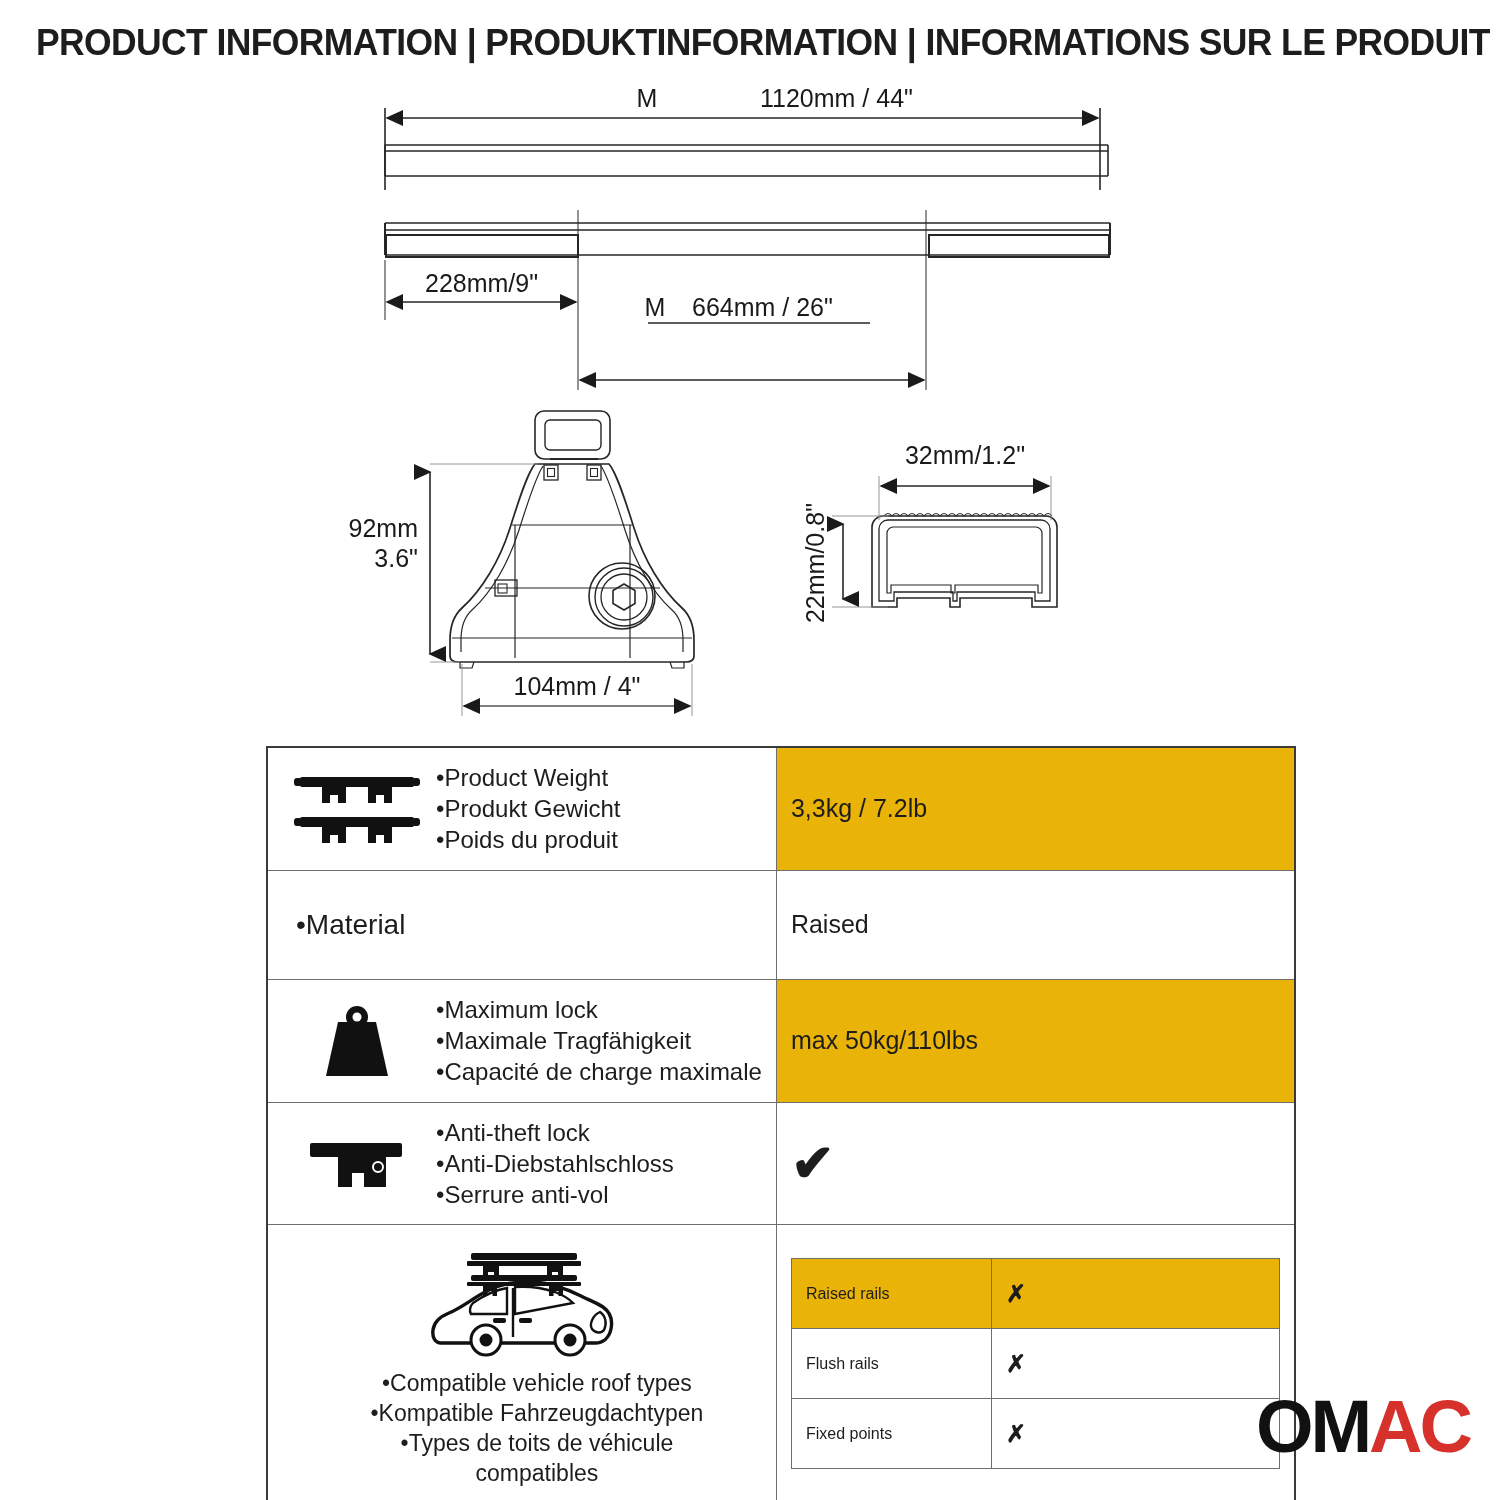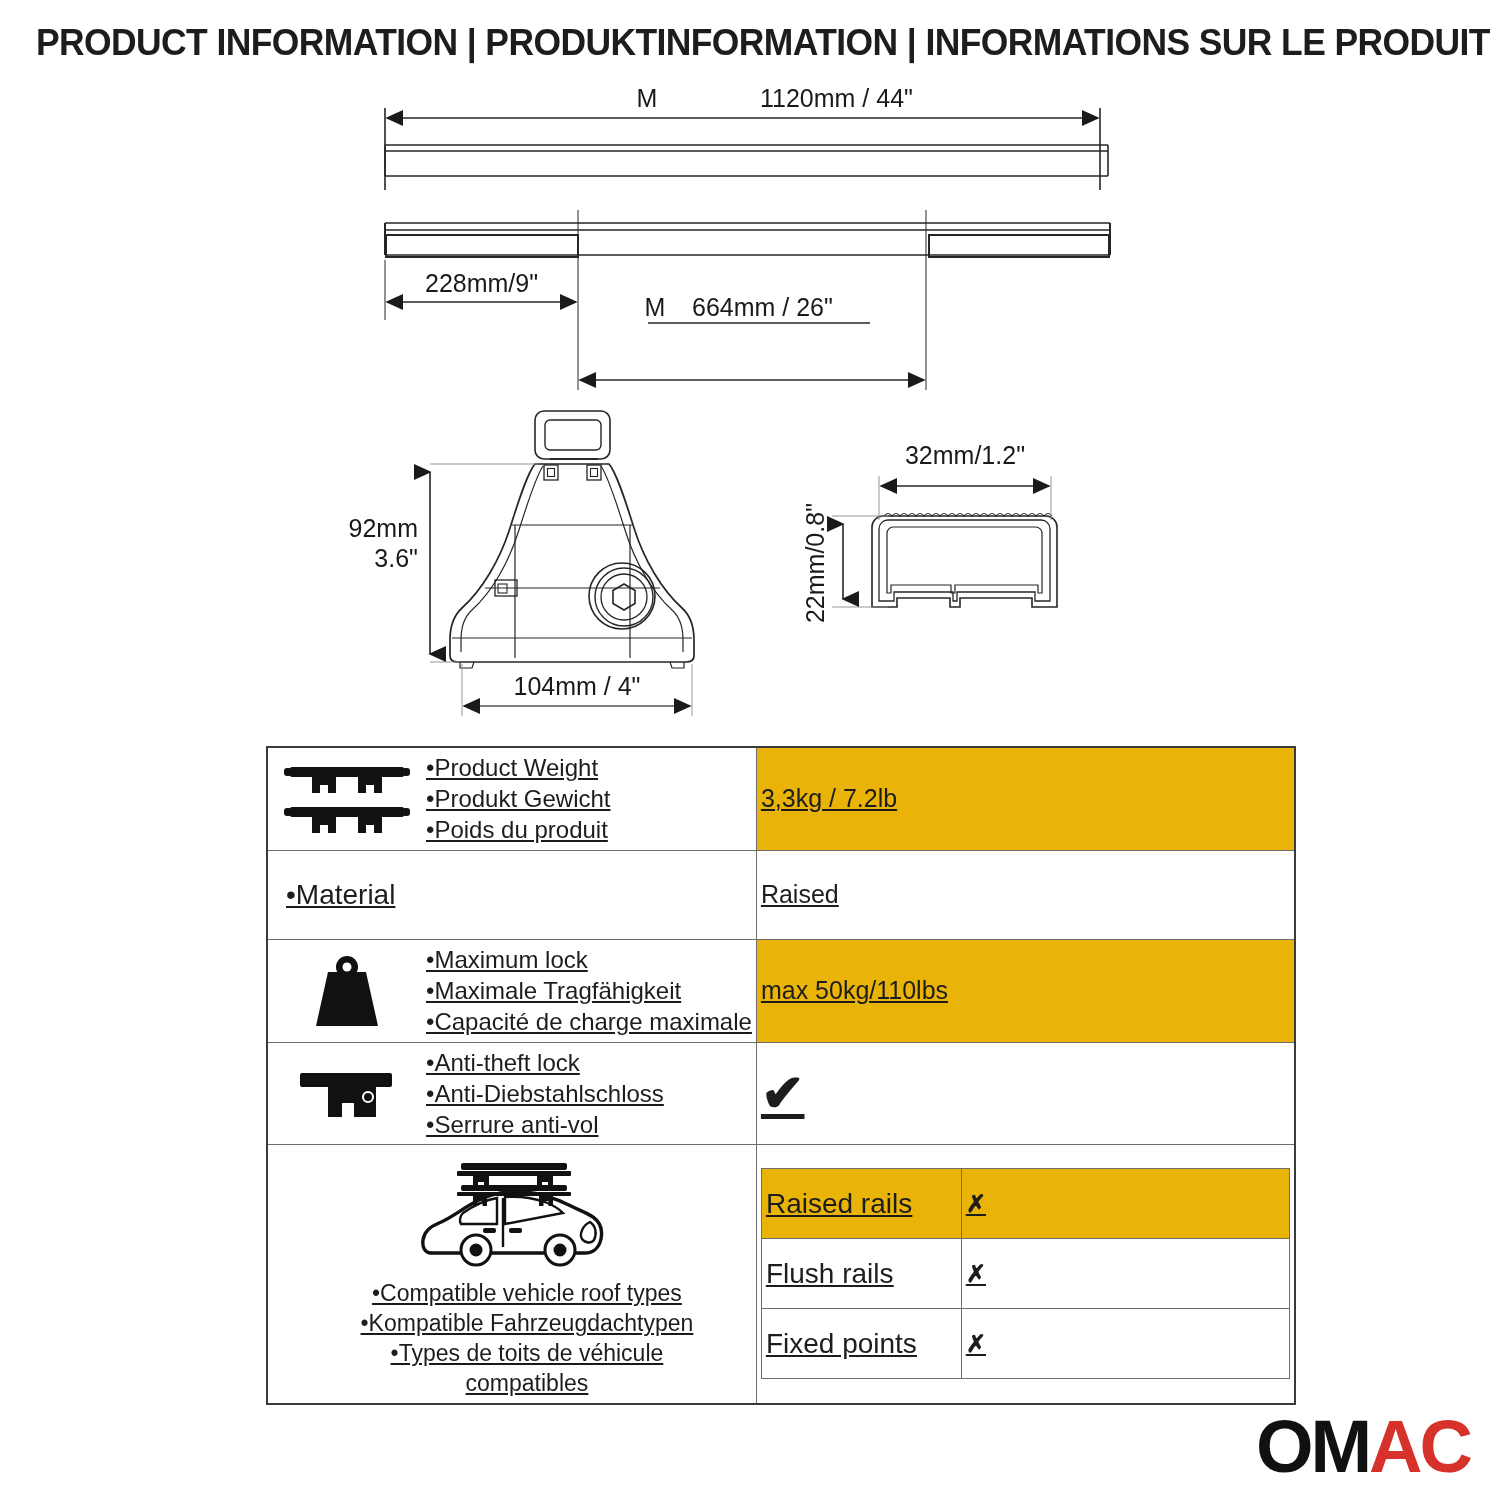--- a/index.html
+++ b/index.html
@@ -39,22 +39,21 @@
     position:absolute;
     left:266px; top:746px;
     width:1030px;
     border:2px solid #3a3a3a;
     border-collapse:collapse;
     background:#fff;
   }
   #spec-table td{
     border:1px solid #6e6e6e;
     vertical-align:middle;
-    padding:4px;
-    text-decoration:underline;
+    padding:14px;
   }
   .cell-label{
     width:452px;
     padding:10px 8px 10px 12px;
   }
   .cell-value{
     padding-left:22px;
     font-size:25px;
     color:#1d1d1d;
   }
@@ -69,21 +68,21 @@
 
   
   .compat-wrap{ padding:0; }
   table.compat{
     width:100%;
     border-collapse:collapse;
   }
   table.compat td{
     border:1px solid #6e6e6e;
     height:70px;
-    font-size:28px;
+    font-size:16px;
     color:#1d1d1d;
   }
   table.compat td.cname{ width:200px; padding-left:16px; }
   table.compat td.cval{ padding-left:16px; font-size:24px; }
   table.compat tr:first-child td{ border-top:none; }
   table.compat tr:last-child td{ border-bottom:none; }
   table.compat td:last-child{ border-right:none; }
 
   .compat-label-cell{
     vertical-align:middle;
@@ -93,21 +92,21 @@
   .compat-bullets{
     font-size:23px; line-height:1.30; text-align:center;
     padding-left:30px; color:#1d1d1d;
   }
   .check-big{ font-size:52px; line-height:0.8; font-weight:bold; }
   .mark{ font-size:26px; font-weight:bold; }
 
   
   #omac-logo{
     position:absolute;
-    right:30px; bottom:16px;
+    right:30px; bottom:36px;
     font-size:74px;
     font-weight:bold;
     letter-spacing:-3px;
     line-height:1;
   }
   #omac-logo .dark{ color:#111111; }
   #omac-logo .red{ color:#D6312B; }
 </style>
 </head>
 <body>

